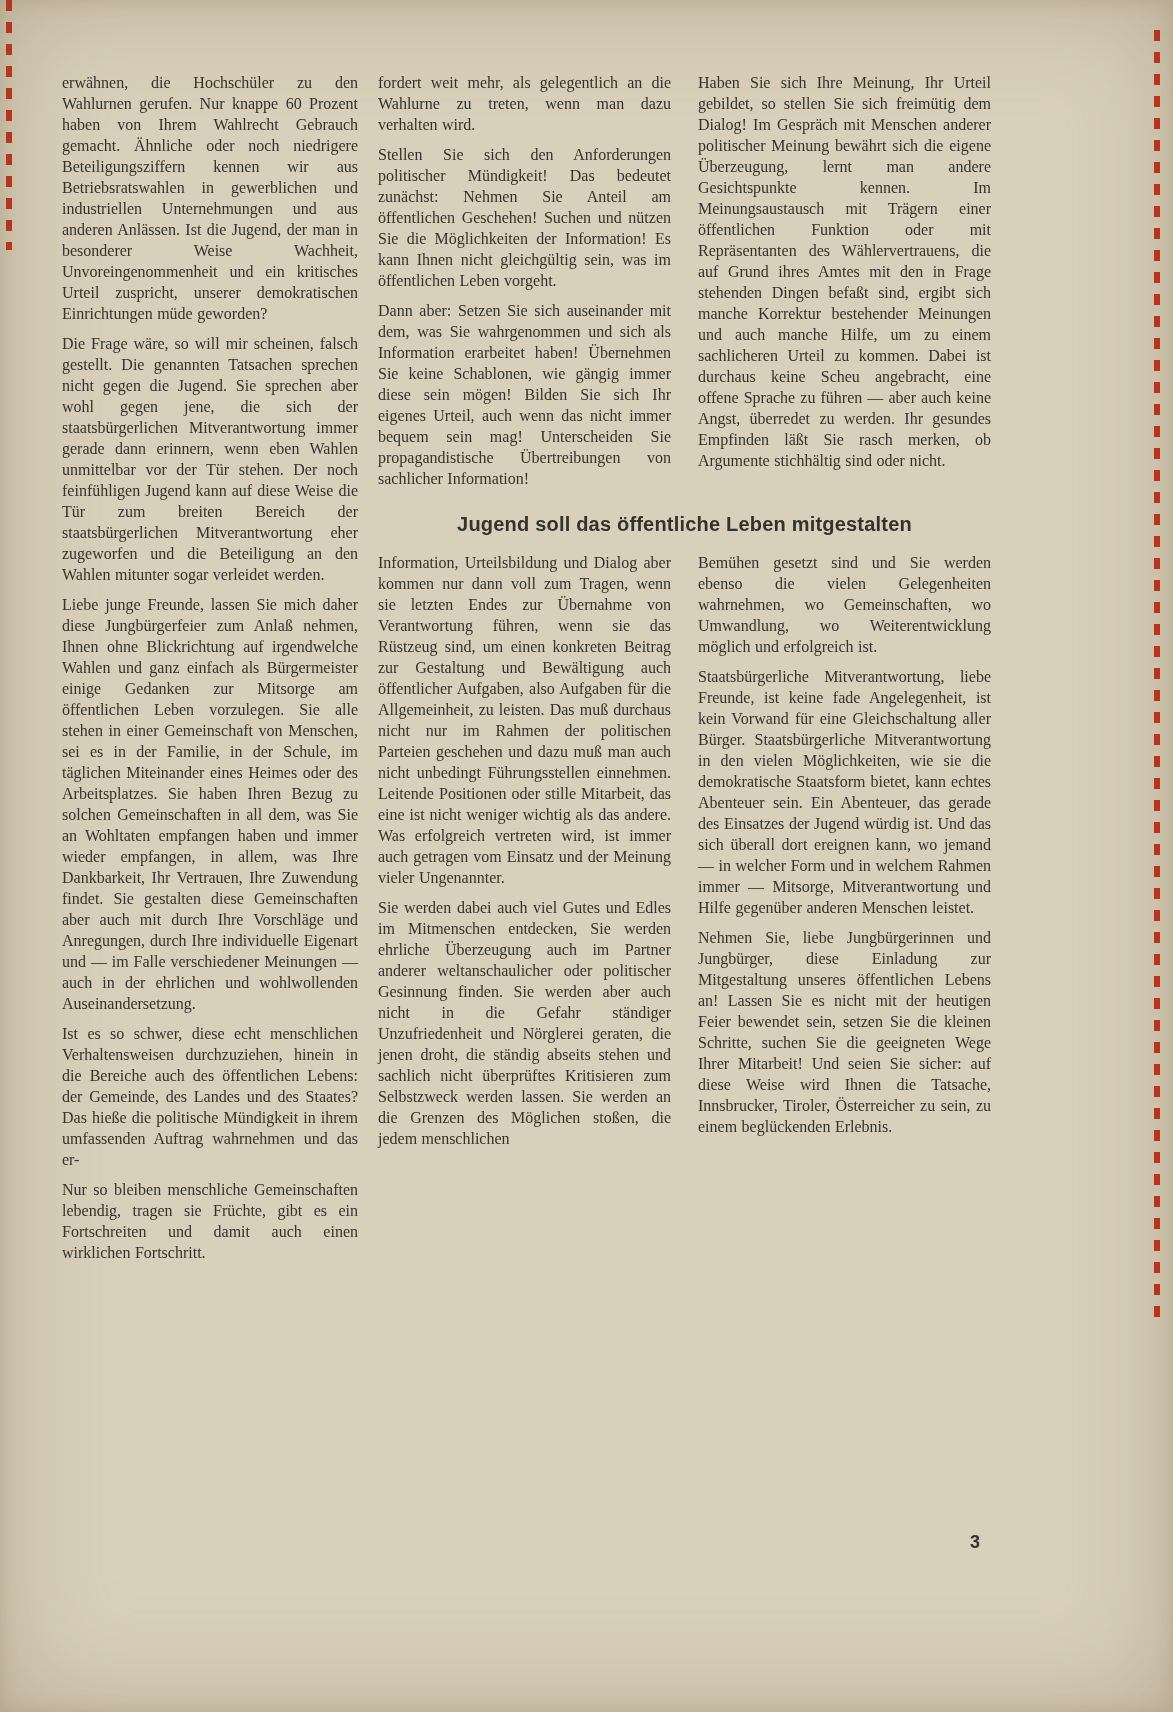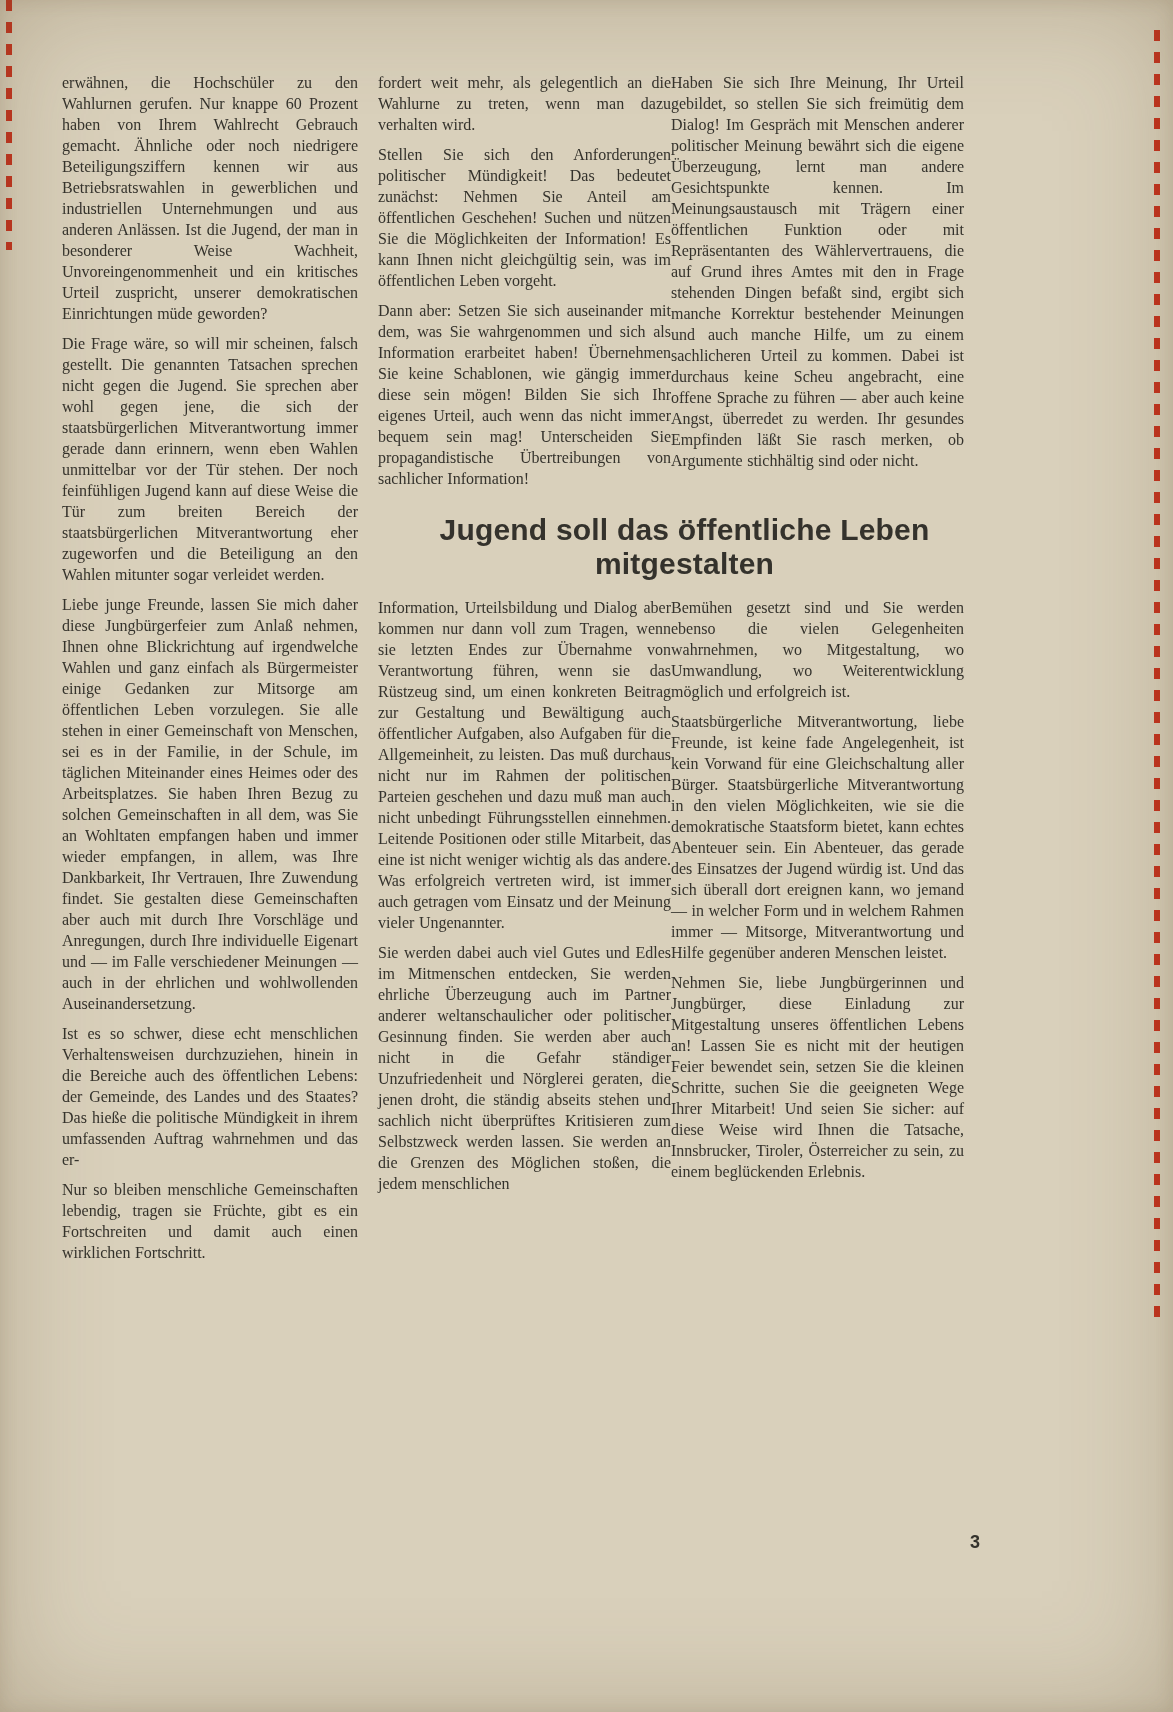--- a/index.html
+++ b/index.html
@@ -27,25 +27,25 @@
     word-spacing:.5px;
     font-family:Liberation Serif, serif;
   }
   .col-left{
     position:absolute;left:62px;top:72px;width:296px;
   }
   .right-area{
     position:absolute;left:378px;top:72px;width:613px;
   }
   .two-cols{
-    display:flex;align-items:flex-start;
+    display:flex;gap:27px;align-items:flex-start;
   }
   .two-cols .col{width:293px;}
   .section-heading{
-    font-size:30px;font-weight:bold;text-align:center;
+    font-size:20px;font-weight:bold;text-align:center;
     margin:15px 0 16px 0;letter-spacing:.2px;
   }
   .page-number{
     position:absolute;left:970px;top:1532px;
     font-size:18px;font-weight:bold;
   }
   .marks{
     position:absolute;width:6px;
     background:repeating-linear-gradient(to bottom,var(--registration-red) 0 11px,transparent 11px 22px);
   }
@@ -79,21 +79,21 @@
   </div>
 
   <h2 class="section-heading">Jugend soll das öffentliche Leben mitgestalten</h2>
 
   <div class="two-cols">
     <div class="col">
       <p>Information, Urteilsbildung und Dialog aber kommen nur dann voll zum Tragen, wenn sie letzten Endes zur Übernahme von Verantwortung führen, wenn sie das Rüstzeug sind, um einen konkreten Beitrag zur Gestaltung und Bewältigung auch öffentlicher Aufgaben, also Aufgaben für die Allgemeinheit, zu leisten. Das muß durchaus nicht nur im Rahmen der politischen Parteien geschehen und dazu muß man auch nicht unbedingt Führungsstellen einnehmen. Leitende Positionen oder stille Mitarbeit, das eine ist nicht weniger wichtig als das andere. Was erfolgreich vertreten wird, ist immer auch getragen vom Einsatz und der Meinung vieler Ungenannter.</p>
       <p>Sie werden dabei auch viel Gutes und Edles im Mitmenschen entdecken, Sie werden ehrliche Überzeugung auch im Partner anderer weltanschaulicher oder politischer Gesinnung finden. Sie werden aber auch nicht in die Gefahr ständiger Unzufriedenheit und Nörglerei geraten, die jenen droht, die ständig abseits stehen und sachlich nicht überprüftes Kritisieren zum Selbstzweck werden lassen. Sie werden an die Grenzen des Möglichen stoßen, die jedem menschlichen</p>
     </div>
     <div class="col">
-      <p>Bemühen gesetzt sind und Sie werden ebenso die vielen Gelegenheiten wahrnehmen, wo Mitgestaltung, wo Umwandlung, wo Weiterentwicklung möglich und erfolgreich ist.</p>
+      <p>Bemühen gesetzt sind und Sie werden ebenso die vielen Gelegenheiten wahrnehmen, wo Gemeinschaften, wo Umwandlung, wo Weiterentwicklung möglich und erfolgreich ist.</p>
       <p>Staatsbürgerliche Mitverantwortung, liebe Freunde, ist keine fade Angelegenheit, ist kein Vorwand für eine Gleichschaltung aller Bürger. Staatsbürgerliche Mitverantwortung in den vielen Möglichkeiten, wie sie die demokratische Staatsform bietet, kann echtes Abenteuer sein. Ein Abenteuer, das gerade des Einsatzes der Jugend würdig ist. Und das sich überall dort ereignen kann, wo jemand — in welcher Form und in welchem Rahmen immer — Mitsorge, Mitverantwortung und Hilfe gegenüber anderen Menschen leistet.</p>
       <p>Nehmen Sie, liebe Jungbürgerinnen und Jungbürger, diese Einladung zur Mitgestaltung unseres öffentlichen Lebens an! Lassen Sie es nicht mit der heutigen Feier bewendet sein, setzen Sie die kleinen Schritte, suchen Sie die geeigneten Wege Ihrer Mitarbeit! Und seien Sie sicher: auf diese Weise wird Ihnen die Tatsache, Innsbrucker, Tiroler, Österreicher zu sein, zu einem beglückenden Erlebnis.</p>
     </div>
   </div>
 </div>
 
 <div class="page-number">3</div>
 
 <div class="vignette"></div>
 

